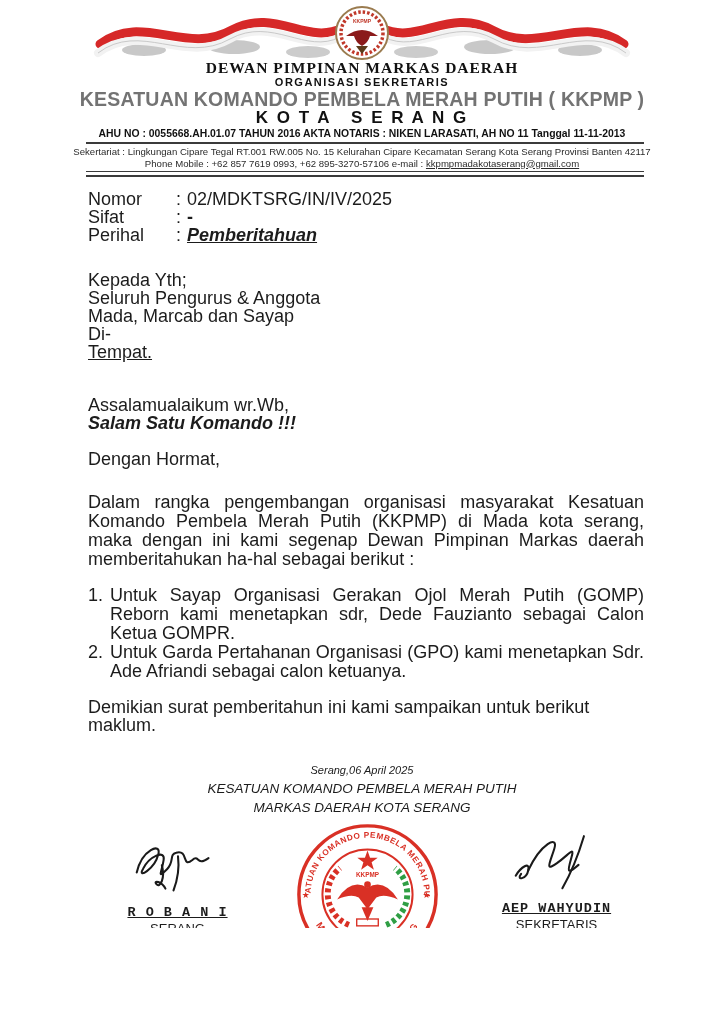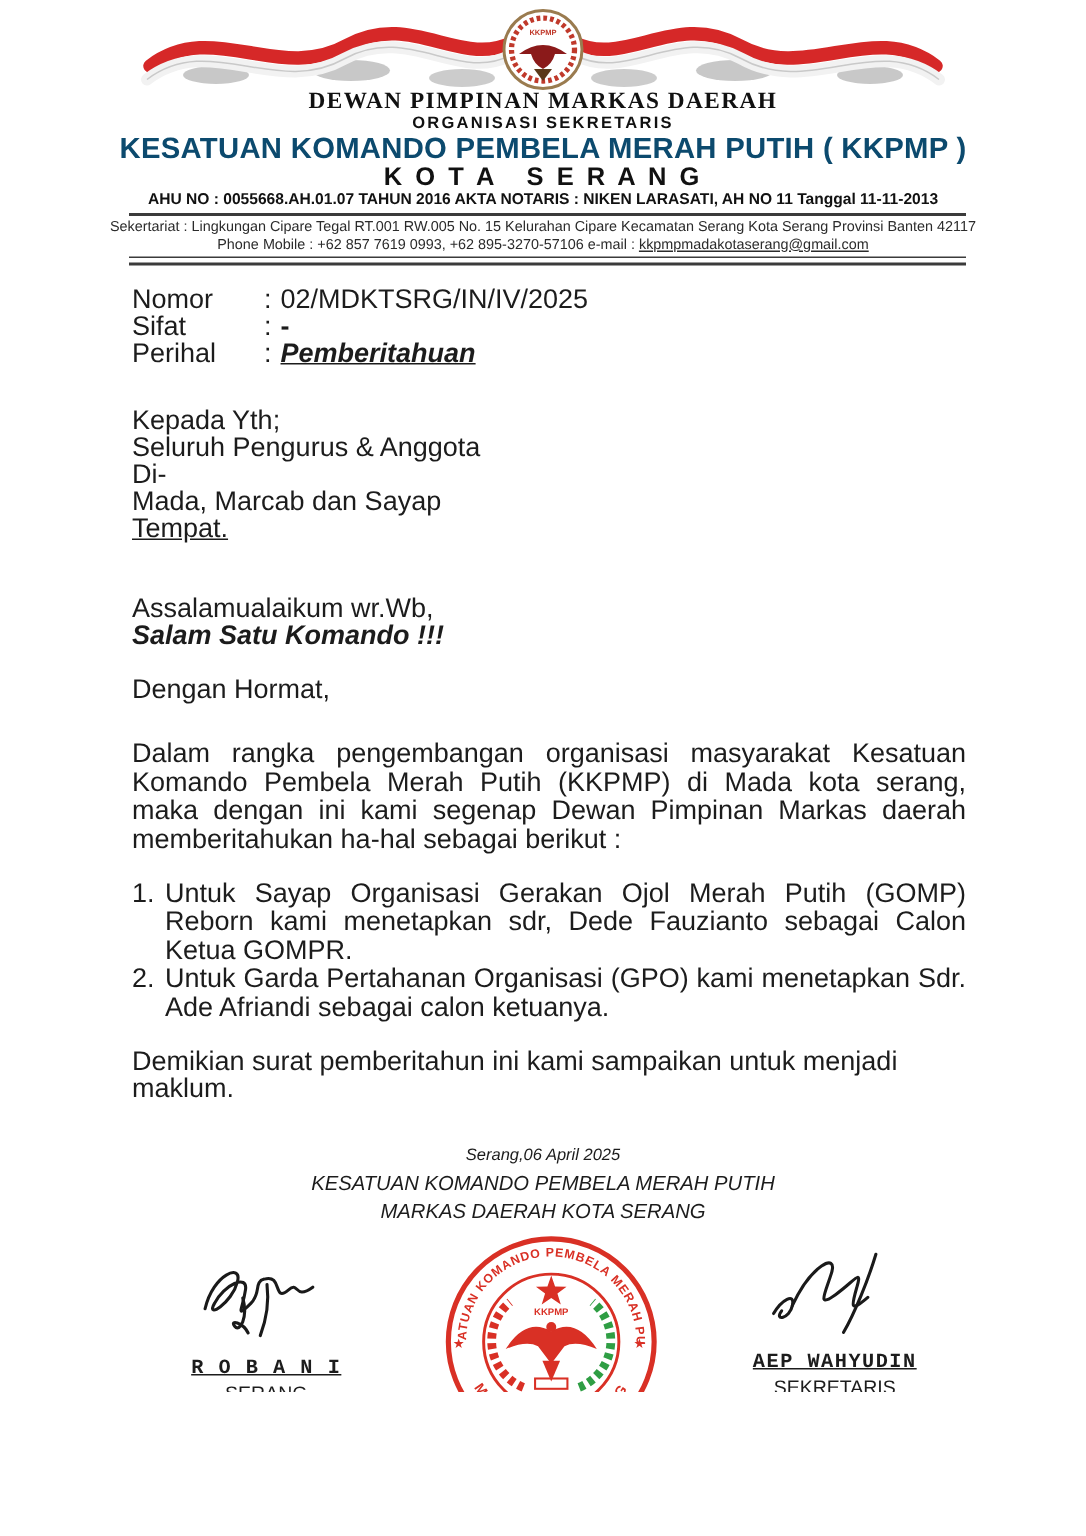--- a/index.html
+++ b/index.html
@@ -80,21 +80,21 @@
         <circle cx="280" cy="27" r="26" fill="#ffffff" stroke="#9a7b4f" stroke-width="2"></circle>
         <circle cx="280" cy="27" r="21" fill="none" stroke="#c0392b" stroke-width="3.5" stroke-dasharray="2.5,2"></circle>
         <text x="280" y="17" text-anchor="middle" font-size="5" font-weight="bold" fill="#c0392b">KKPMP</text>
         <path d="M264,30 Q280,18 296,30 L288,30 Q286,37 280,40 Q274,37 272,30 Z" fill="#8b1a1a"></path>
         <path d="M274,40 L280,48 L286,40 Z" fill="#5b3a1a"></path>
       </g>
     </svg>
 
     <div class="lh-line1">DEWAN PIMPINAN MARKAS DAERAH</div>
     <div class="lh-line2">ORGANISASI SEKRETARIS</div>
-    <div class="lh-orgname" style="color:#0c4a6e;">KESATUAN KOMANDO PEMBELA MERAH PUTIH ( KKPMP )</div>
+    <div class="lh-orgname" style="color:#737373;">KESATUAN KOMANDO PEMBELA MERAH PUTIH ( KKPMP )</div>
     <div class="lh-city">K O T A   S E R A N G</div>
     <div class="lh-legal">AHU NO : 0055668.AH.01.07 TAHUN 2016 AKTA NOTARIS : NIKEN LARASATI, AH NO 11 Tanggal 11-11-2013</div>
 
     <div class="rule-thin"></div>
 
     <div class="lh-addr">
       <div>Sekertariat : Lingkungan Cipare Tegal  RT.001 RW.005 No. 15 Kelurahan Cipare Kecamatan Serang Kota Serang Provinsi Banten 42117</div>
       <div>
         <span>Phone Mobile : +62 857 7619 0993, +62 895-3270-57106 e-mail : </span><span class="email">kkpmpmadakotaserang@gmail.com</span>
       </div>
@@ -119,22 +119,22 @@
       <div class="meta-row">
         <span class="meta-label">Perihal</span>
         <span class="meta-colon">:</span>
         <span class="perihal-value">Pemberitahuan</span>
       </div>
     </div>
 
     <div class="recipient">
       <div>Kepada Yth;</div>
       <div>Seluruh Pengurus &amp; Anggota</div>
+      <div>Mada, Marcab dan Sayap</div>
       <div>Di-</div>
-      <div>Mada, Marcab dan Sayap</div>
       <div class="u">Tempat.</div>
     </div>
 
     <div class="salutation">
       <div>Assalamualaikum wr.Wb,</div>
       <div class="slogan">Salam Satu Komando !!!</div>
     </div>
 
     <div class="hormat">Dengan Hormat,</div>
 
@@ -144,21 +144,21 @@
       <div class="list-item">
         <span class="list-no">1.</span>
         <span class="list-text">Untuk Sayap Organisasi Gerakan Ojol Merah Putih (GOMP) Reborn kami menetapkan sdr, Dede Fauzianto sebagai Calon Ketua GOMPR.</span>
       </div>
       <div class="list-item">
         <span class="list-no">2.</span>
         <span class="list-text">Untuk Garda Pertahanan Organisasi (GPO) kami menetapkan Sdr. Ade Afriandi sebagai calon ketuanya.</span>
       </div>
     </div>
 
-    <div class="closing">Demikian surat pemberitahun ini kami sampaikan untuk menjadi maklum.</div>
+    <div class="closing">Demikian surat pemberitahun ini kami sampaikan untuk berikut maklum.</div>
   </div>
 
   <div class="sig-head">
     <div class="sig-date">Serang,06 April 2025</div>
     <div class="sig-org">
       <div>KESATUAN KOMANDO PEMBELA MERAH PUTIH</div>
       <div>MARKAS DAERAH KOTA SERANG</div>
     </div>
   </div>
 

